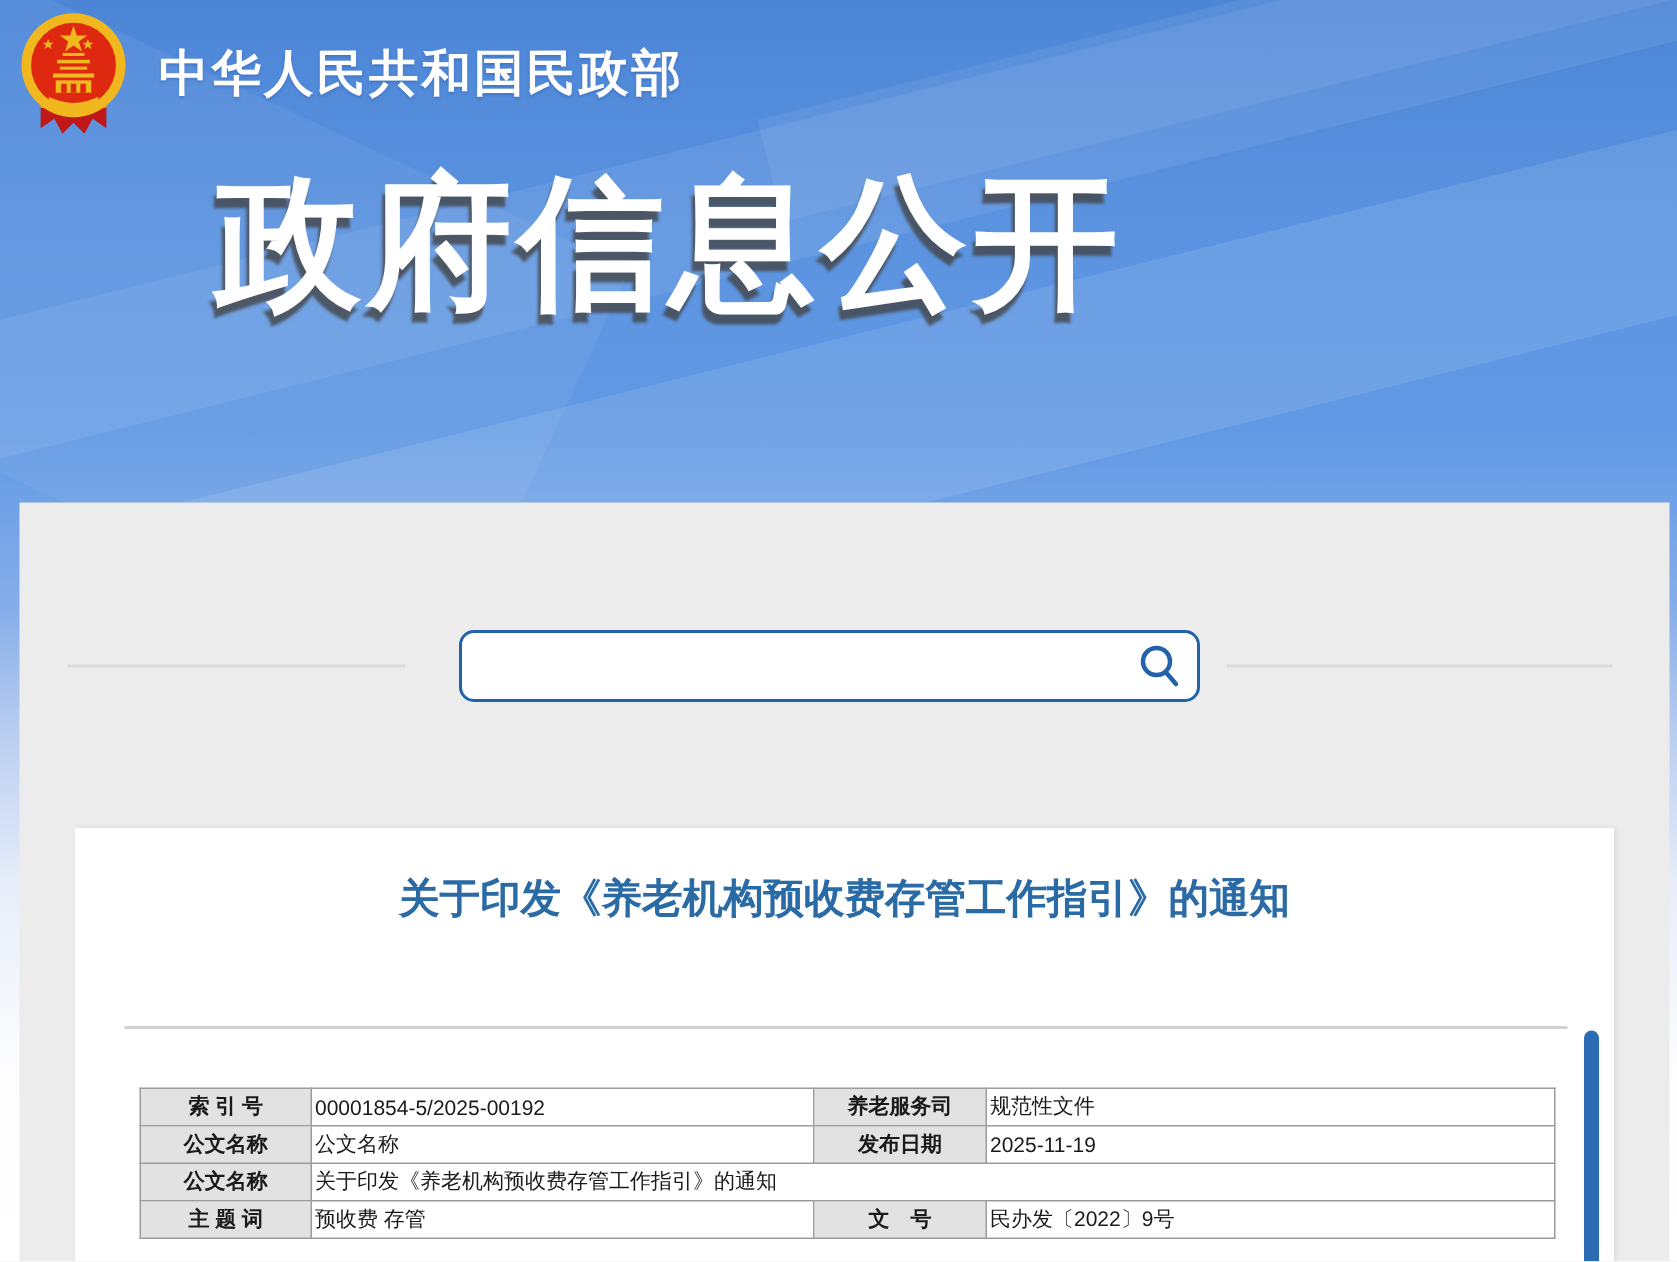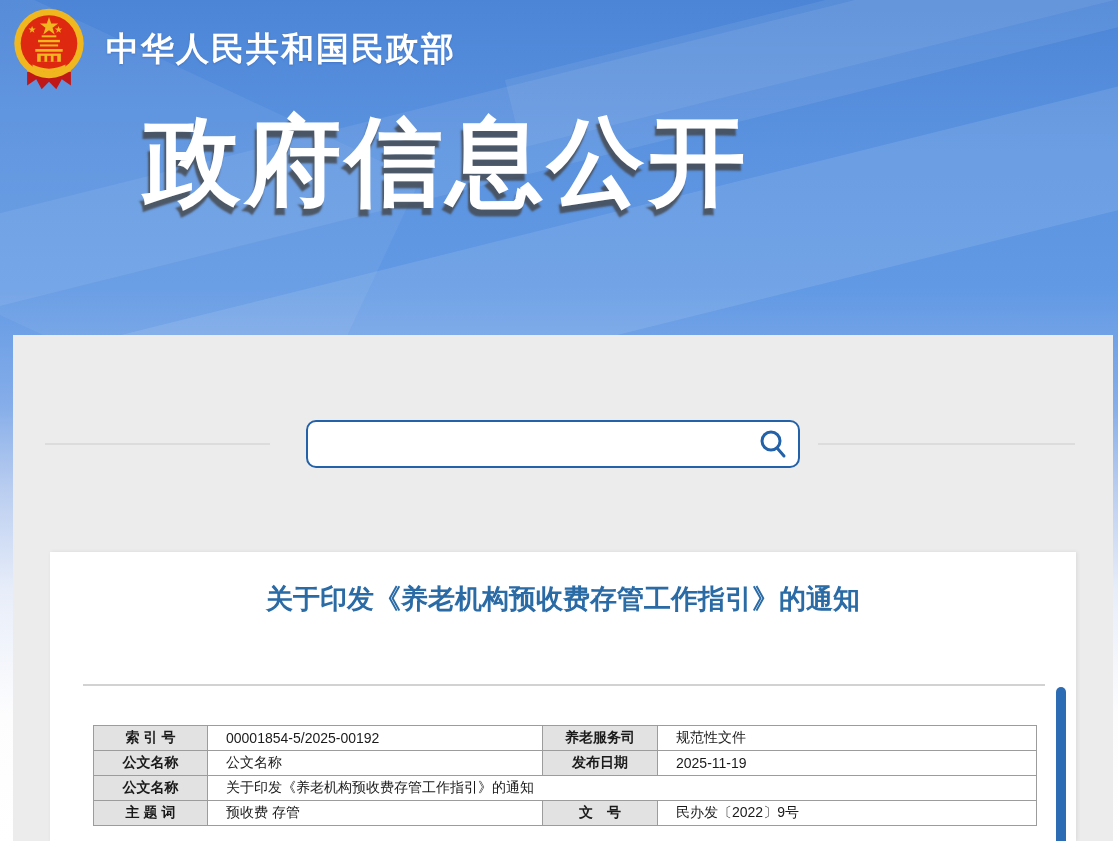--- a/index.html
+++ b/index.html
@@ -78,21 +78,21 @@
 
   .meta-divider {
     position:absolute; left:33px; top:132px; width:962px; height:2px; background:#d2d2d2;
   }
 
   .doc-table {
     position:absolute; left:33px; top:173px; width:943px;
     border-collapse:collapse; table-layout:fixed; font-size:14px; color:#1a1a1a;margin-left:10px;
   }
   .doc-table td {
-    border:1px solid #9c9c9c; height:25px; padding:2px 18px;
+    border:1px solid #9c9c9c; height:25px; padding:2px 2px;
     overflow:hidden; white-space:nowrap;
   }
   .doc-table td.lbl {
     background:#e2e2e2; font-weight:bold; text-align:center; padding:2px 4px;
   }
   .col-l1 { width:114px; } .col-v1 { width:335px; }
   .col-l2 { width:115px; } .col-v2 { width:379px; }
 
   .scroll-thumb {
     position:absolute; right:10px; top:135px; width:10px; height:154px;

